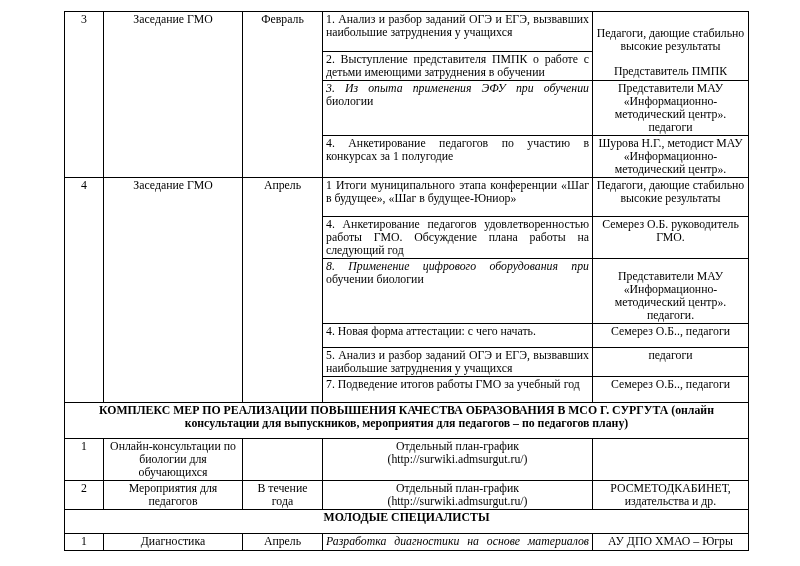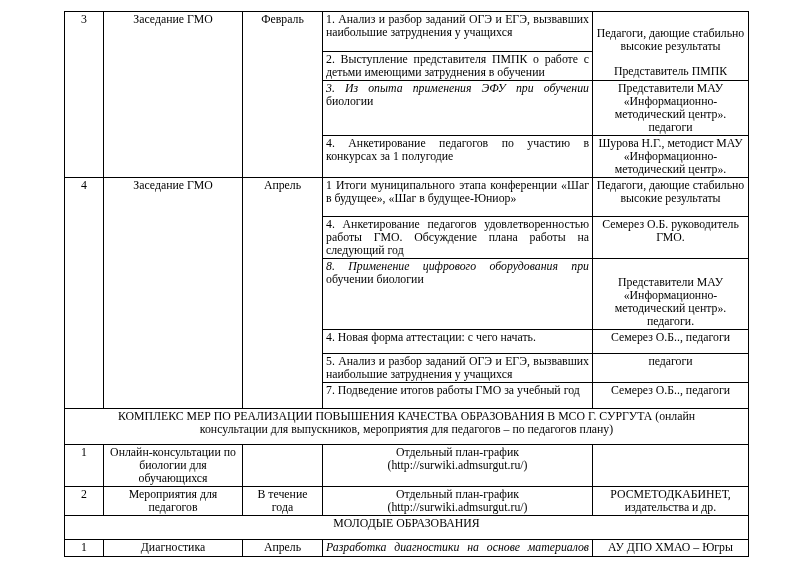--- a/index.html
+++ b/index.html
@@ -13,25 +13,25 @@
     border-collapse:collapse;table-layout:fixed;
   }
   td{
     border:1px solid #000;
     padding:1px 3px;
     vertical-align:top;
     overflow:hidden;
   }
   .c{text-align:center;}
   .j{text-align:justify;}
-  .b{font-weight:normal;margin-left:36px;}
+  .b{font-weight:bold;margin-left:36px;}
   .stretch{text-align:justify;text-align-last:justify;font-style:italic;}
   .padtop{padding-top:15px;}
   .gap12{height:12px;}
-  .toppad6{padding-top:17px;}
+  .toppad6{padding-top:11px;}
 </style>
 </head>
 <body>
 
 <div class="page">
   <table class="plan">
     <colgroup>
       <col style="width:39px">
         <col style="width:139px">
         <col style="width:80px">
@@ -119,21 +119,21 @@
       <td class="c">Мероприятия для педагогов</td>
       <td class="c">В течение года</td>
       <td class="c">
         <div>Отдельный план-график</div>
         <div>(http://surwiki.admsurgut.ru/)</div>
       </td>
       <td class="c">РОСМЕТОДКАБИНЕТ, издательства и др.</td>
     </tr>
 
     <tr style="height:24px">
-      <td class="c b" colspan="5">МОЛОДЫЕ ОБРАЗОВАНИЯ</td>
+      <td class="c b" colspan="5">МОЛОДЫЕ СПЕЦИАЛИСТЫ</td>
     </tr>
 
     <tr style="height:17px">
       <td class="c">1</td>
       <td class="c">Диагностика</td>
       <td class="c">Апрель</td>
       <td>
         <div class="stretch">Разработка диагностики на основе материалов</div>
       </td>
       <td class="c">АУ ДПО ХМАО – Югры</td>

